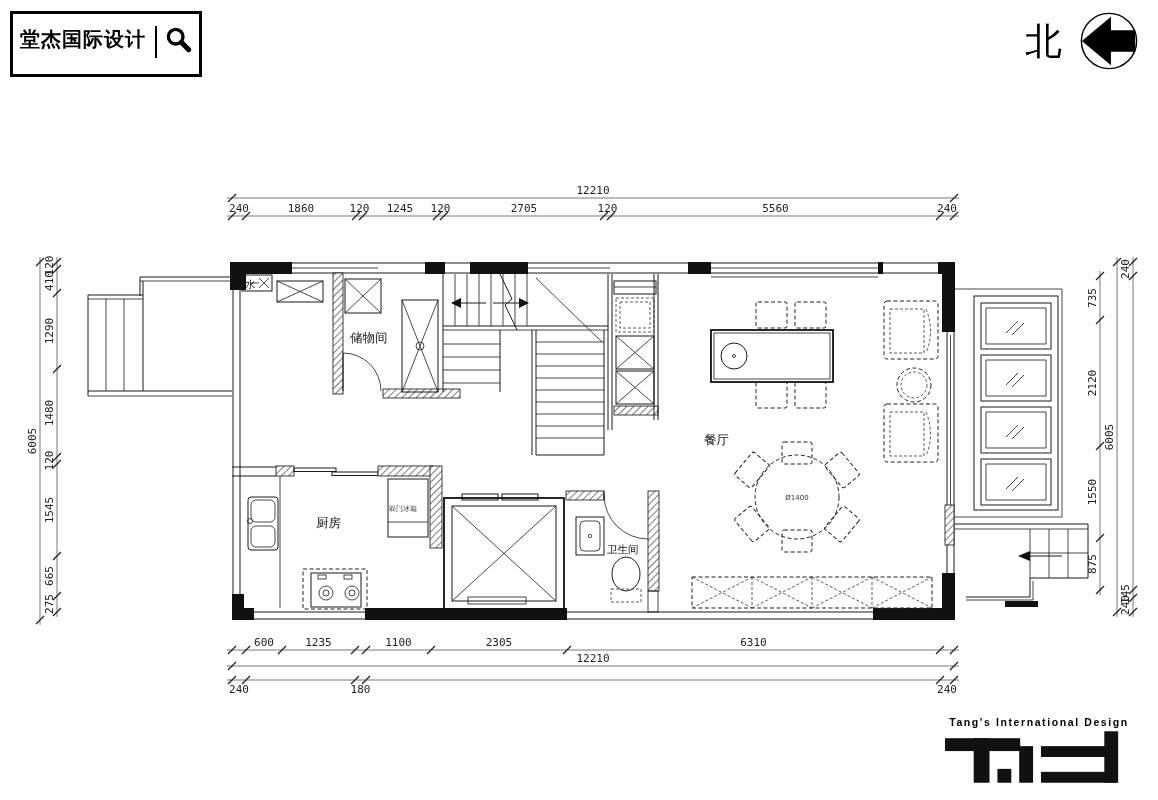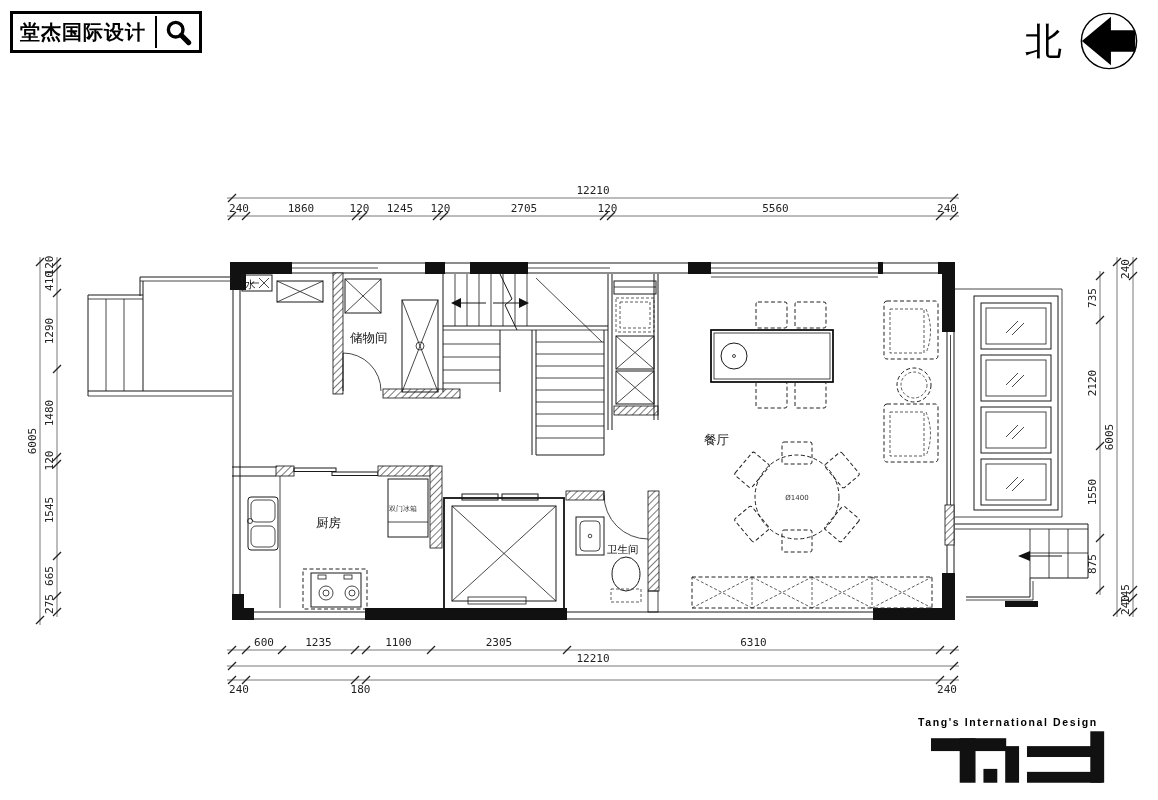--- a/index.html
+++ b/index.html
@@ -1,31 +1,31 @@
 <!DOCTYPE html>
 <html><head>
 <meta charset="utf-8">
 <style>
   html,body{margin:0;padding:0;}
   body{width:1158px;height:800px;background:#fff;position:relative;overflow:hidden;
        font-family:"DejaVu Sans",sans-serif;color:#000;}
   
   .header{position:absolute;left:10px;top:6px;z-index:5;}
   .search-prompt{font-size:23px;font-weight:bold;letter-spacing:1px;}
-  .brand-box{margin-top:5px;border:3px solid #000;display:inline-flex;align-items:center;
-             height:36px;padding:0 7px;background:#fff;}
+  .brand-box{margin-top:5px;border:3px solid #000;display:inline-flex;align-items:flex-start;
+             height:36px;padding:12px 7px;background:#fff;}
   .brand-name{font-size:20px;font-weight:bold;letter-spacing:1px;}
   .brand-divider{width:2px;height:32px;background:#000;margin:0 8px 0 9px;}
   .search-icon{width:27px;height:27px;display:block;}
   
   .compass{position:absolute;right:18px;top:10px;display:flex;align-items:center;gap:16px;z-index:5;}
   .north-label{font-size:37px;line-height:1;}
   .compass-icon{width:62px;height:62px;display:block;}
   
-  .footer-logo{position:absolute;right:26px;bottom:14px;width:214px;z-index:5;}
+  .footer-logo{position:absolute;right:12px;bottom:14px;width:214px;text-align:center;z-index:5;}
   .tagline{font-family:"Liberation Sans",sans-serif;font-size:10.5px;font-weight:bold;
            letter-spacing:1.6px;white-space:nowrap;}
   .tid-logo{width:188px;height:54px;margin:3px auto 1px;display:block;}
   .website{font-family:"Liberation Sans",sans-serif;font-size:17px;font-weight:bold;letter-spacing:2.6px;}
   
   #plan-svg{position:absolute;left:0;top:0;width:1158px;height:800px;}
   .ln{stroke:#1a1a1a;stroke-width:1;fill:none;}
   .lnt{stroke:#1a1a1a;stroke-width:0.8;fill:none;}
   .ln2{stroke:#111;stroke-width:1.8;fill:none;}
   .blk{fill:#111;stroke:none;}

